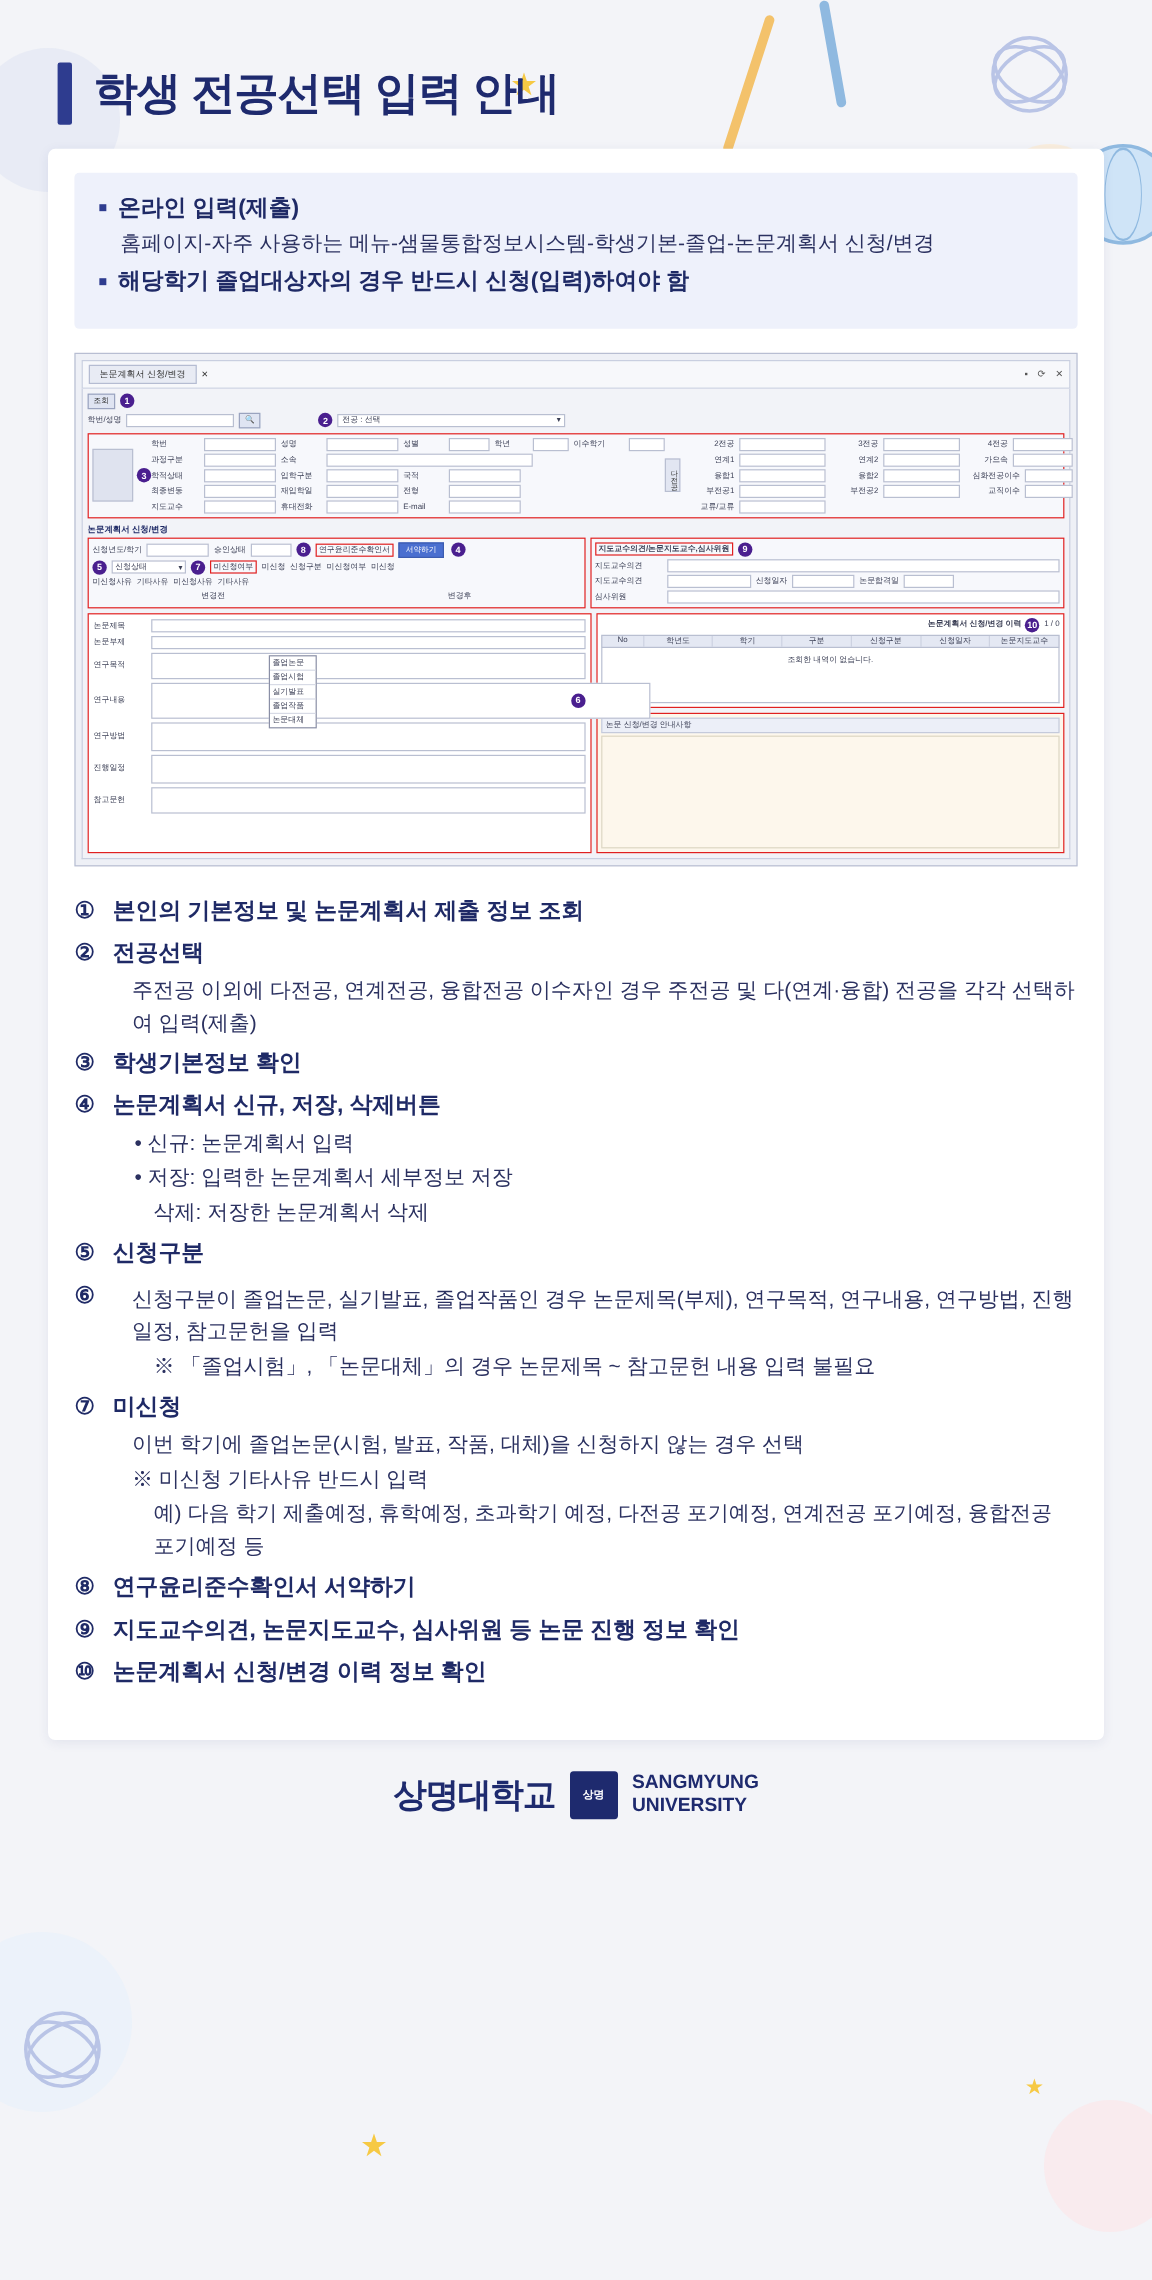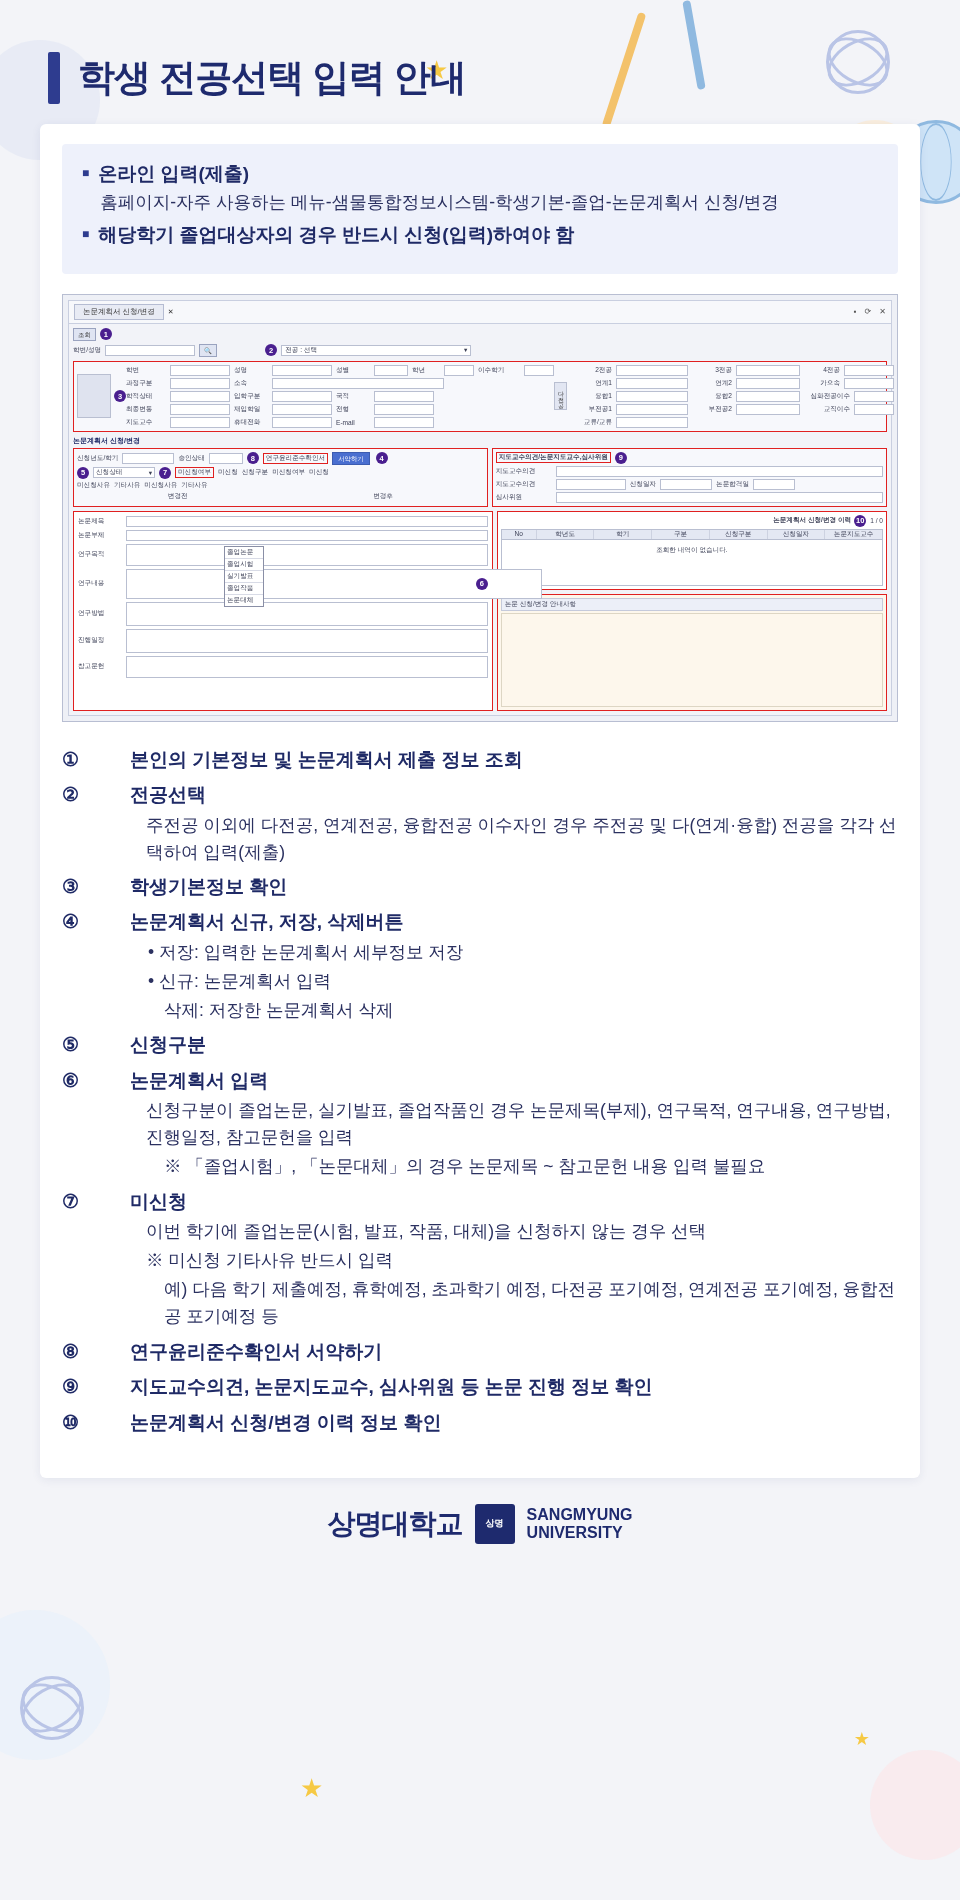--- a/index.html
+++ b/index.html
@@ -61,21 +61,21 @@
   .fld { background:#fff; border:1px solid #b9bfd1; height:11px; }
   .lbl { color:#3b3f55; font-size:6.6px; white-space:nowrap; }
   .btn-s { background:#dfe4f2; border:1px solid #9aa3bf; font-size:6.4px; padding:0 4px; line-height:11px; }
   .btn-blue { background:#4a6fd0; color:#fff; border:1px solid #3c5cb0; font-size:6.4px; padding:0 5px; line-height:11px; }
   .marker { display:inline-flex; align-items:center; justify-content:center; width:12px; height:12px; border-radius:50%; background:#4a1f8f; color:#fff; font-size:7.5px; font-weight:bold; }
 
   
   .explain { margin-top:24px; }
   .ex-item { display:flex; gap:10px; margin-bottom:7px; }
   .ex-num { width:22px; flex:0 0 22px; font-size:19px; color:#1f2a66; font-weight:bold; line-height:1.5; }
-  .ex-body { flex:1;margin-left:36px; }
+  .ex-body { flex:1; }
   .ex-head { font-size:19px; font-weight:bold; color:#1f2a66; line-height:1.5; }
   .ex-line { font-size:17.5px; color:#2b3160; line-height:1.55; margin-top:2px; }
   .ex-line.ind { margin-left:16px; }
   .ex-line.ind2 { margin-left:34px; }
   .ex-line.bullet { margin-left:18px; }
 
   
   .footer { position:relative; z-index:2; display:flex; align-items:center; justify-content:center; gap:12px; padding:26px 0 30px 0; }
   .f-ko { font-size:28px; font-weight:bold; color:#1e2a6e; letter-spacing:-1px; }
   .f-mark { width:40px; height:40px; background:#1e2a6e; color:#fff; border-radius:3px; font-size:9px; display:flex; align-items:center; justify-content:center; text-align:center; line-height:1.1; font-weight:bold; }
@@ -407,37 +407,36 @@
         <div class="ex-num">③</div>
         <div class="ex-body">
           <div class="ex-head">학생기본정보 확인</div>
         </div>
       </div>
 
       <div class="ex-item">
         <div class="ex-num">④</div>
         <div class="ex-body">
           <div class="ex-head">논문계획서 신규, 저장, 삭제버튼</div>
+          <div class="ex-line bullet">• 신규: 논문계획서 입력</div>
           <div class="ex-line bullet">• 저장: 입력한 논문계획서 세부정보 저장</div>
-          <div class="ex-line bullet">• 신규: 논문계획서 입력</div>
           <div class="ex-line ind2">삭제: 저장한 논문계획서 삭제</div>
         </div>
       </div>
 
       <div class="ex-item">
         <div class="ex-num">⑤</div>
         <div class="ex-body">
           <div class="ex-head">신청구분</div>
         </div>
       </div>
 
       <div class="ex-item">
         <div class="ex-num">⑥</div>
         <div class="ex-body">
-          <div class="ex-head">논문계획서 입력</div>
           <div class="ex-line ind">신청구분이 졸업논문, 실기발표, 졸업작품인 경우 논문제목(부제), 연구목적, 연구내용, 연구방법, 진행일정, 참고문헌을 입력</div>
           <div class="ex-line ind2">※ 「졸업시험」, 「논문대체」의 경우 논문제목 ~ 참고문헌 내용 입력 불필요</div>
         </div>
       </div>
 
       <div class="ex-item">
         <div class="ex-num">⑦</div>
         <div class="ex-body">
           <div class="ex-head">미신청</div>
           <div class="ex-line ind">이번 학기에 졸업논문(시험, 발표, 작품, 대체)을 신청하지 않는 경우 선택</div>

